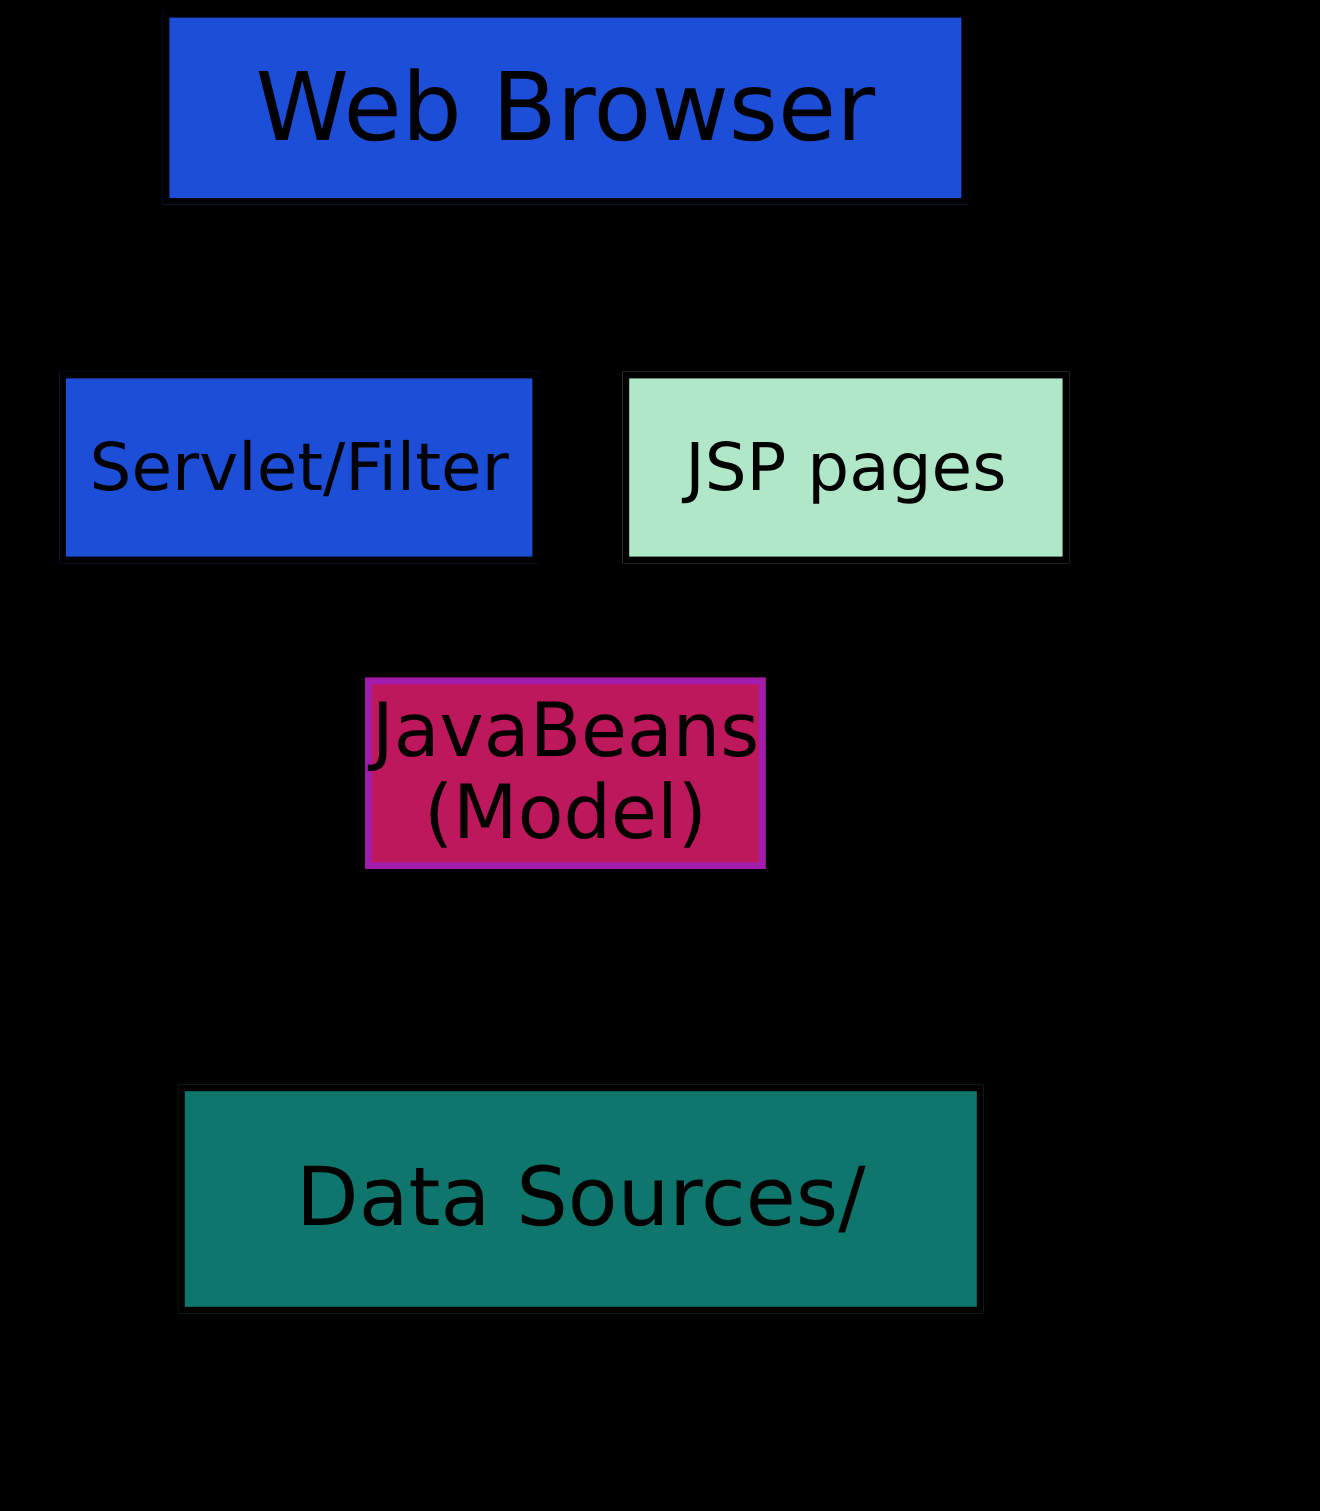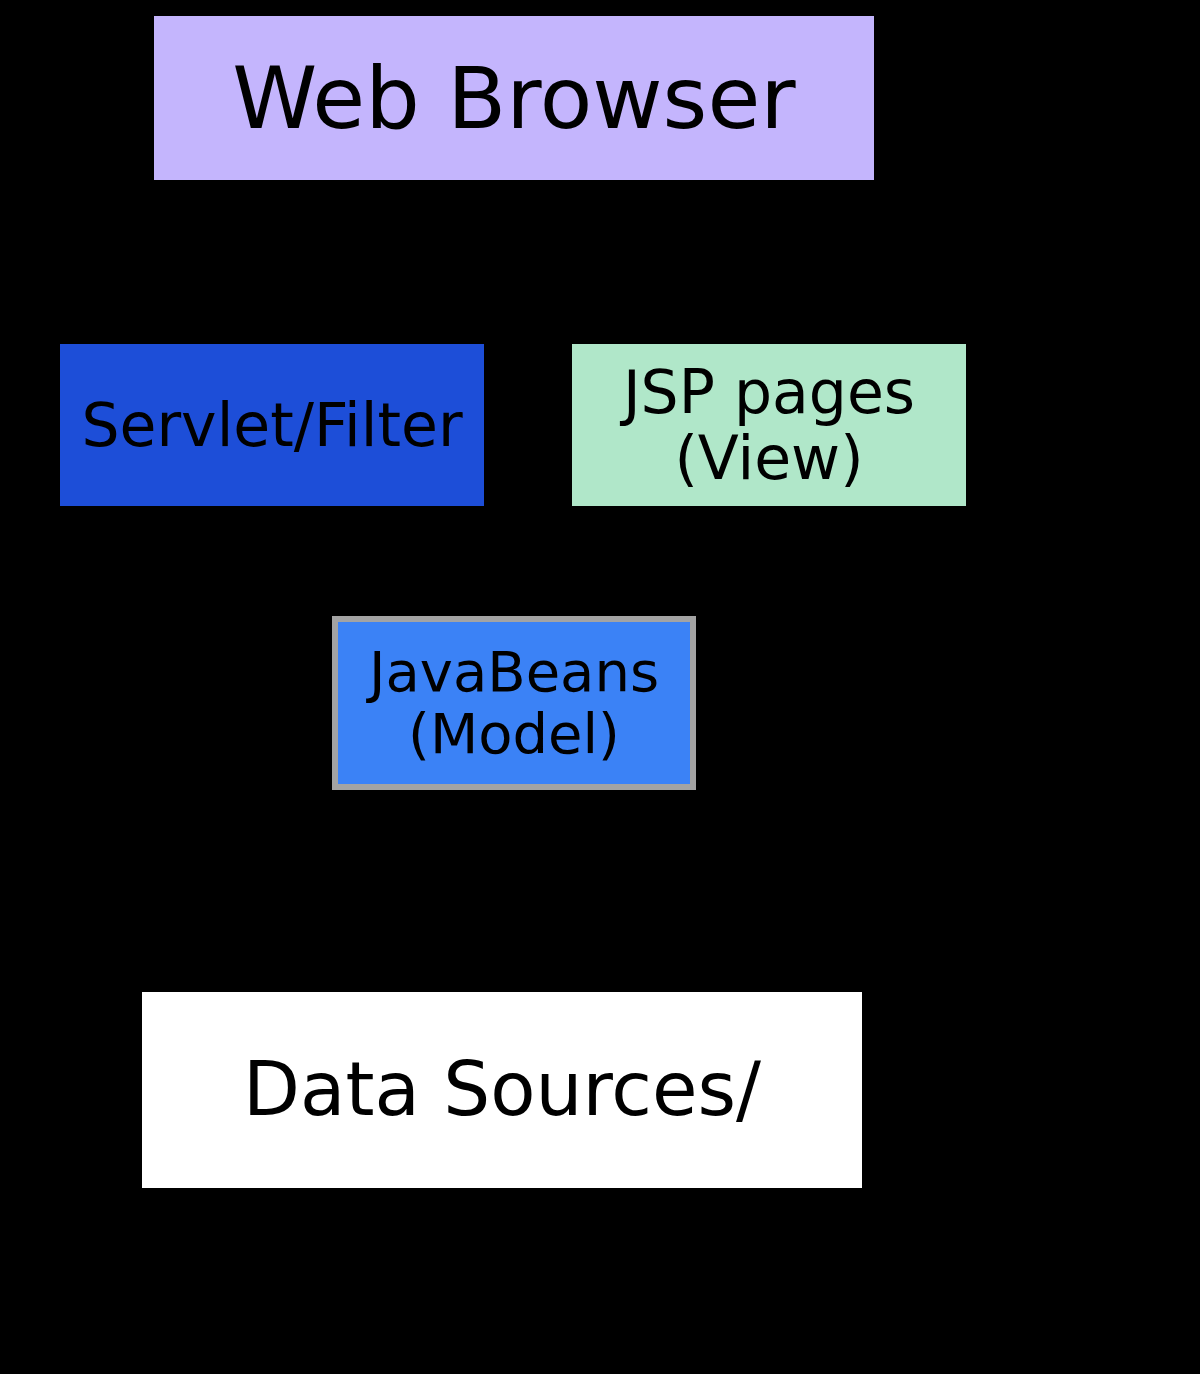--- a/index.html
+++ b/index.html
@@ -19,67 +19,66 @@
     align-items: center;
     justify-content: center;
     text-align: center;
     box-sizing: border-box;
     color: #000;
     line-height: 1.1;
   }
   .browser {
     left: 148px; top: 10px;
     width: 732px; height: 176px;
-    background: #c4b5fd;
+    background: #1d4ed8;
     border: 6px solid #000;
     font-size: 86px;
   }
   .controller {
     left: 54px; top: 338px;
     width: 436px; height: 174px;
     background: #1d4ed8;
     border: 6px solid #000;
     font-size: 60px;
   }
   .view {
     left: 566px; top: 338px;
     width: 406px; height: 174px;
     background: #b0e7c9;
     border: 6px solid #000;
     font-size: 60px;
   }
   .model {
     left: 332px; top: 616px;
     width: 364px; height: 174px;
-    background: #3b82f6;
-    border: 6px solid #a3a3a3;
-    font-size: 56px;
+    background: #be185d;
+    border: 6px solid #a21caf;
+    font-size: 68px;
   }
   .db {
-    left: 136px; top: 986px;
+    left: 162px; top: 986px;
     width: 732px; height: 208px;
-    background: #ffffff;
+    background: #0f766e;
     border: 6px solid #000;
     font-size: 74px;
   }
 </style>
 </head>
 <body>
 
 <div class="box browser">
   <span>Web Browser</span>
 </div>
 
 <div class="box controller">
   <span>Servlet/Filter</span>
 </div>
 
 <div class="box view">
   <span>JSP pages</span>
-  <span>(View)</span>
 </div>
 
 <div class="box model">
   <span>JavaBeans</span>
   <span>(Model)</span>
 </div>
 
 <div class="box db">
   <span>Data Sources/</span>
 </div>

